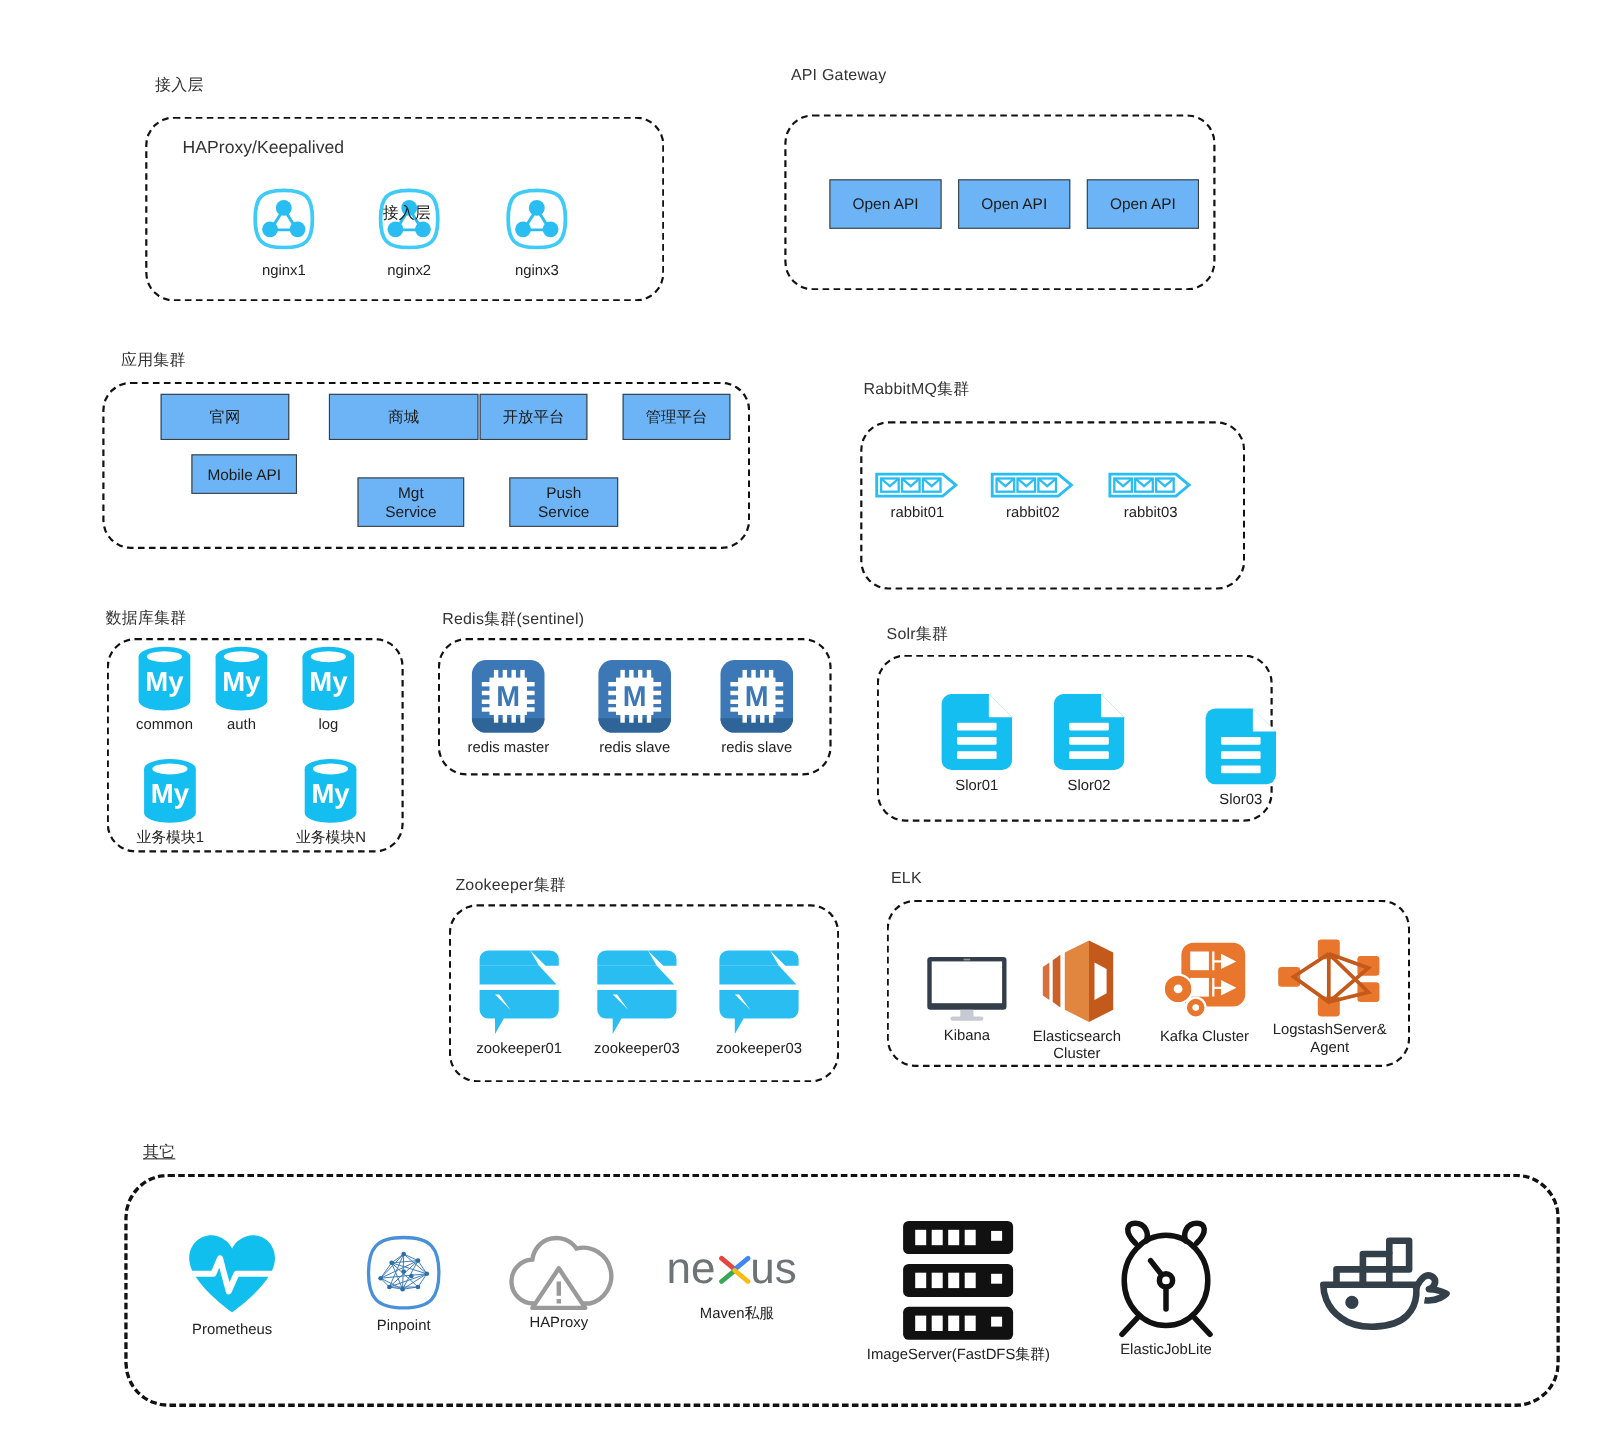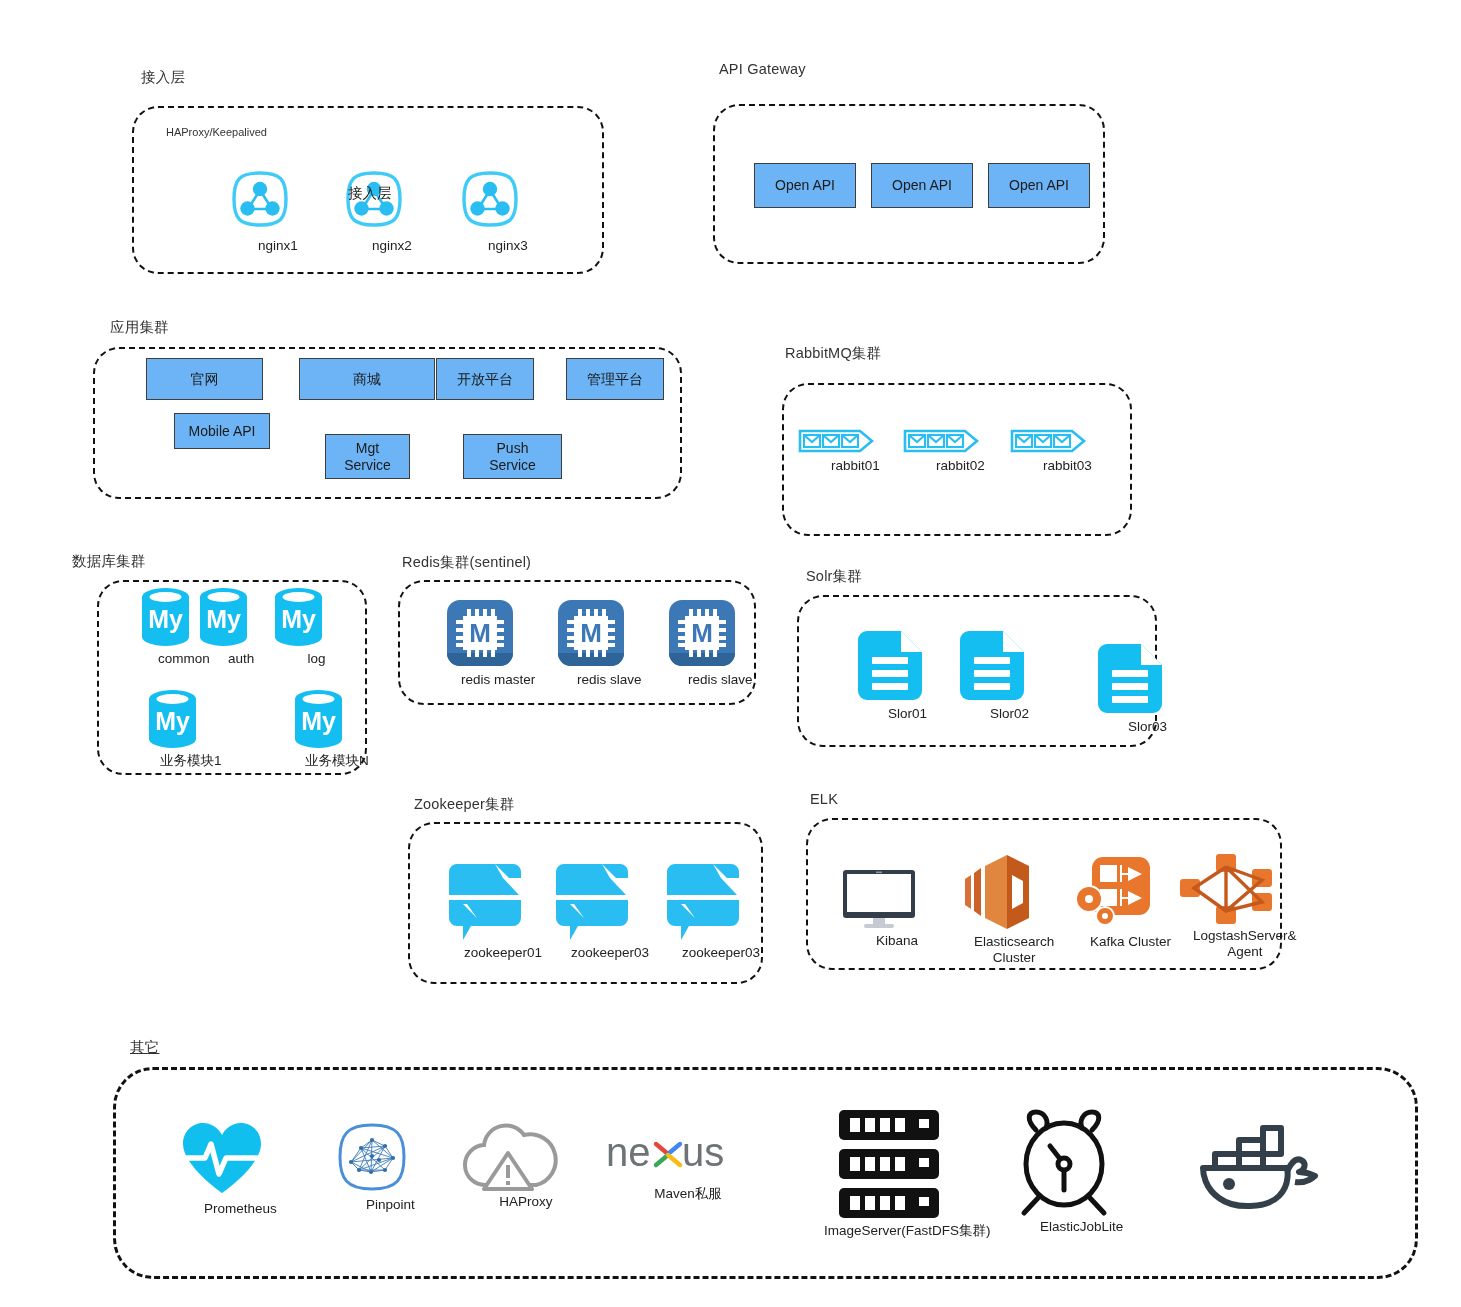--- a/index.html
+++ b/index.html
@@ -16,34 +16,34 @@
   
   .dash-box{
     position:absolute;
     border:2.5px dashed #111;
     border-radius:26px;
     box-sizing:border-box;
     background:transparent;
   }
   .dash-box.thick{border-width:3px;}
   .inner-label{
-    position:absolute;font-size:11px;color:#333;white-space:nowrap;
+    position:absolute;font-size:16px;color:#333;white-space:nowrap;
   }
   
   .bluebox{
     position:absolute;box-sizing:border-box;
     background:#6CB4F5;border:1.6px solid #3d3d3d;
     display:flex;align-items:center;justify-content:center;
     text-align:center;font-size:14px;color:#1b1b1b;line-height:1.18;
   }
   
   .node{position:absolute;display:flex;flex-direction:column;align-items:center;}
   .node .cap{
     margin-top:3px;font-size:13.5px;color:#222;text-align:center;
-    line-height:1.15;white-space:pre-line;margin-left:36px;
+    line-height:1.15;white-space:pre-line;
   }
   svg{display:block;overflow:visible;}
   .overlay-text{
     position:absolute;font-size:14.5px;color:#222;white-space:nowrap;
   }
 </style>
 </head>
 <body>
 
 <div class="grp-title" style="left:141px;top:68px;">接入层</div>
@@ -102,21 +102,21 @@
 <div class="grp-title" style="left:110px;top:318px;text-align:right;">应用集群</div>
 
 <div class="dash-box" style="left:93px;top:347px;width:589px;height:152px;"></div>
 
 <div class="bluebox" style="left:146px;top:358px;width:117px;height:42px;">官网</div>
 <div class="bluebox" style="left:299px;top:358px;width:136px;height:42px;">商城</div>
 <div class="bluebox" style="left:436px;top:358px;width:98px;height:42px;">开放平台</div>
 <div class="bluebox" style="left:566px;top:358px;width:98px;height:42px;">管理平台</div>
 
 <div class="bluebox" style="left:174px;top:413px;width:96px;height:36px;">Mobile API</div>
-<div class="bluebox" style="left:325px;top:434px;width:85px;height:45px;white-space:pre-line;">Mgt
+<div class="bluebox" style="left:325px;top:434px;width:97px;height:45px;white-space:pre-line;">Mgt
 Service</div>
 <div class="bluebox" style="left:463px;top:434px;width:99px;height:45px;white-space:pre-line;">Push
 Service</div>
 
 <div class="grp-title" style="left:785px;top:344px;">RabbitMQ集群</div>
 
 <div class="dash-box" style="left:782px;top:383px;width:350px;height:153px;"></div>
 
 <div class="node" style="left:795px;top:427px;">
   <span>
@@ -162,21 +162,21 @@
         <rect x="25" y="8" width="16" height="12"></rect>
           <path d="M25 8 L33 15 L41 8"></path>
         <rect x="44" y="8" width="16" height="12"></rect>
           <path d="M44 8 L52 15 L60 8"></path>
       </g>
     </svg>
   </span>
   <span class="cap">rabbit03</span>
 </div>
 
-<div class="grp-title" style="left:72px;top:552px;">数据库集群</div>
+<div class="grp-title" style="left:96px;top:552px;">数据库集群</div>
 
 <div class="dash-box" style="left:97px;top:580px;width:270px;height:195px;"></div>
 
 <div class="node" style="left:122px;top:586px;">
   <span>
     <svg width="55" height="62" viewBox="0 0 55 62">
       <path d="M4 11 L4 51 A23.5 9 0 0 0 51 51 L51 11 Z" fill="#15BEF0"></path>
       <ellipse cx="27.5" cy="11" rx="23.5" ry="9" fill="#15BEF0"></ellipse>
       <ellipse cx="27.5" cy="11" rx="16" ry="5" fill="#ffffff"></ellipse>
       <text x="27.5" y="42" font-family="Liberation Sans, sans-serif" font-size="25" font-weight="bold" fill="#ffffff" text-anchor="middle">My</text>

